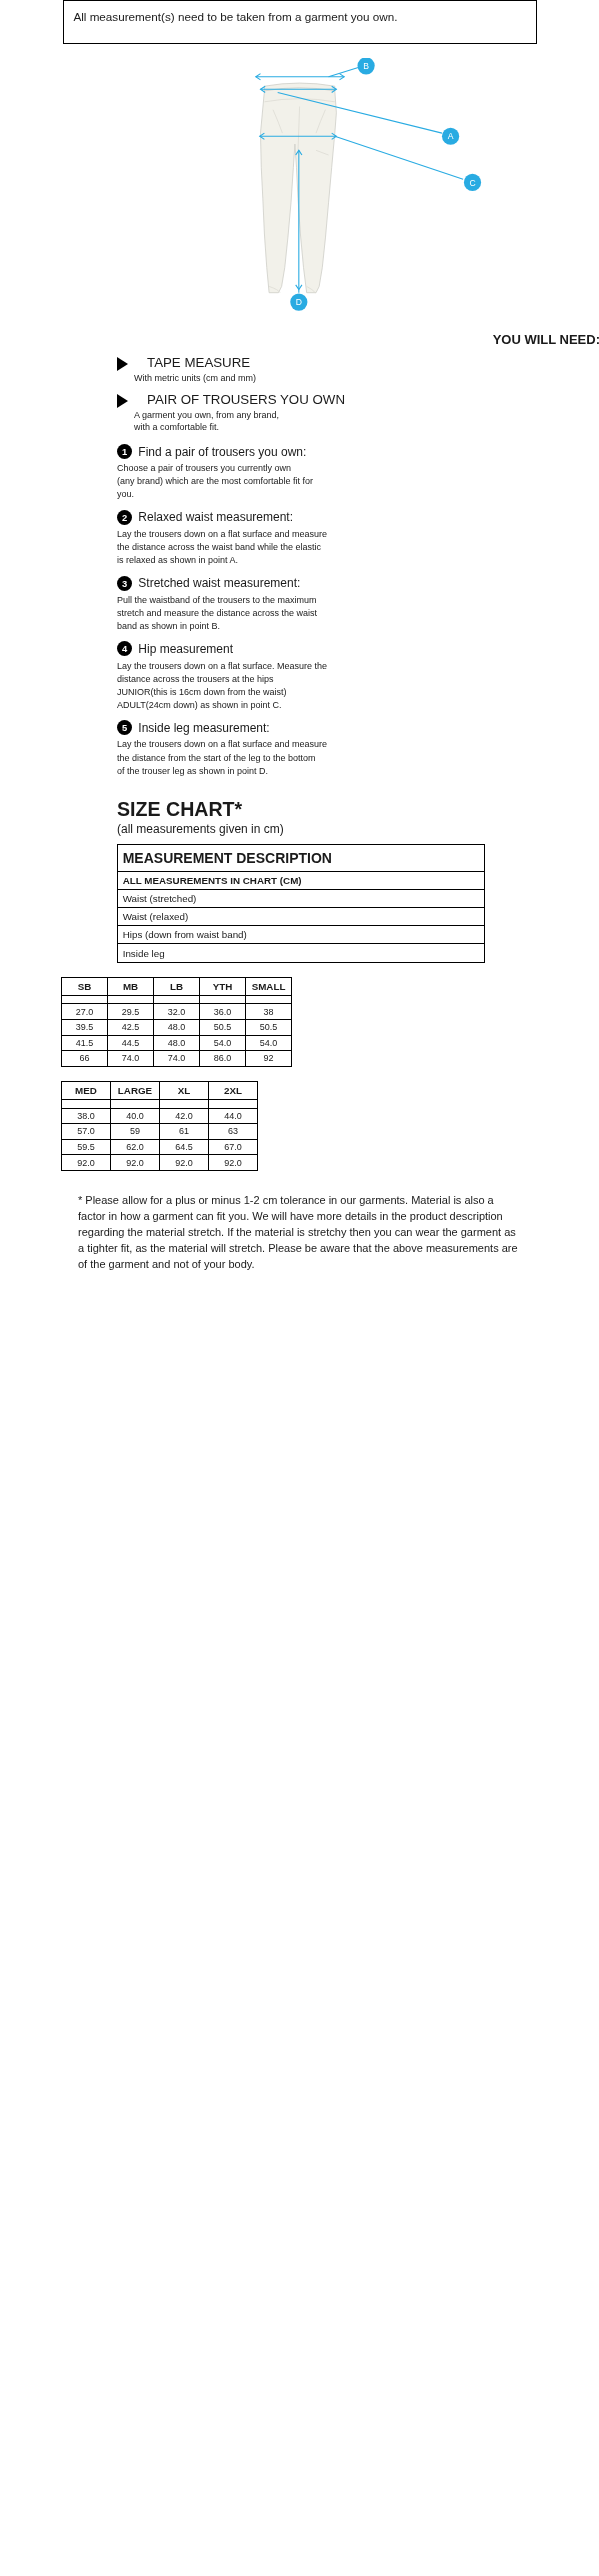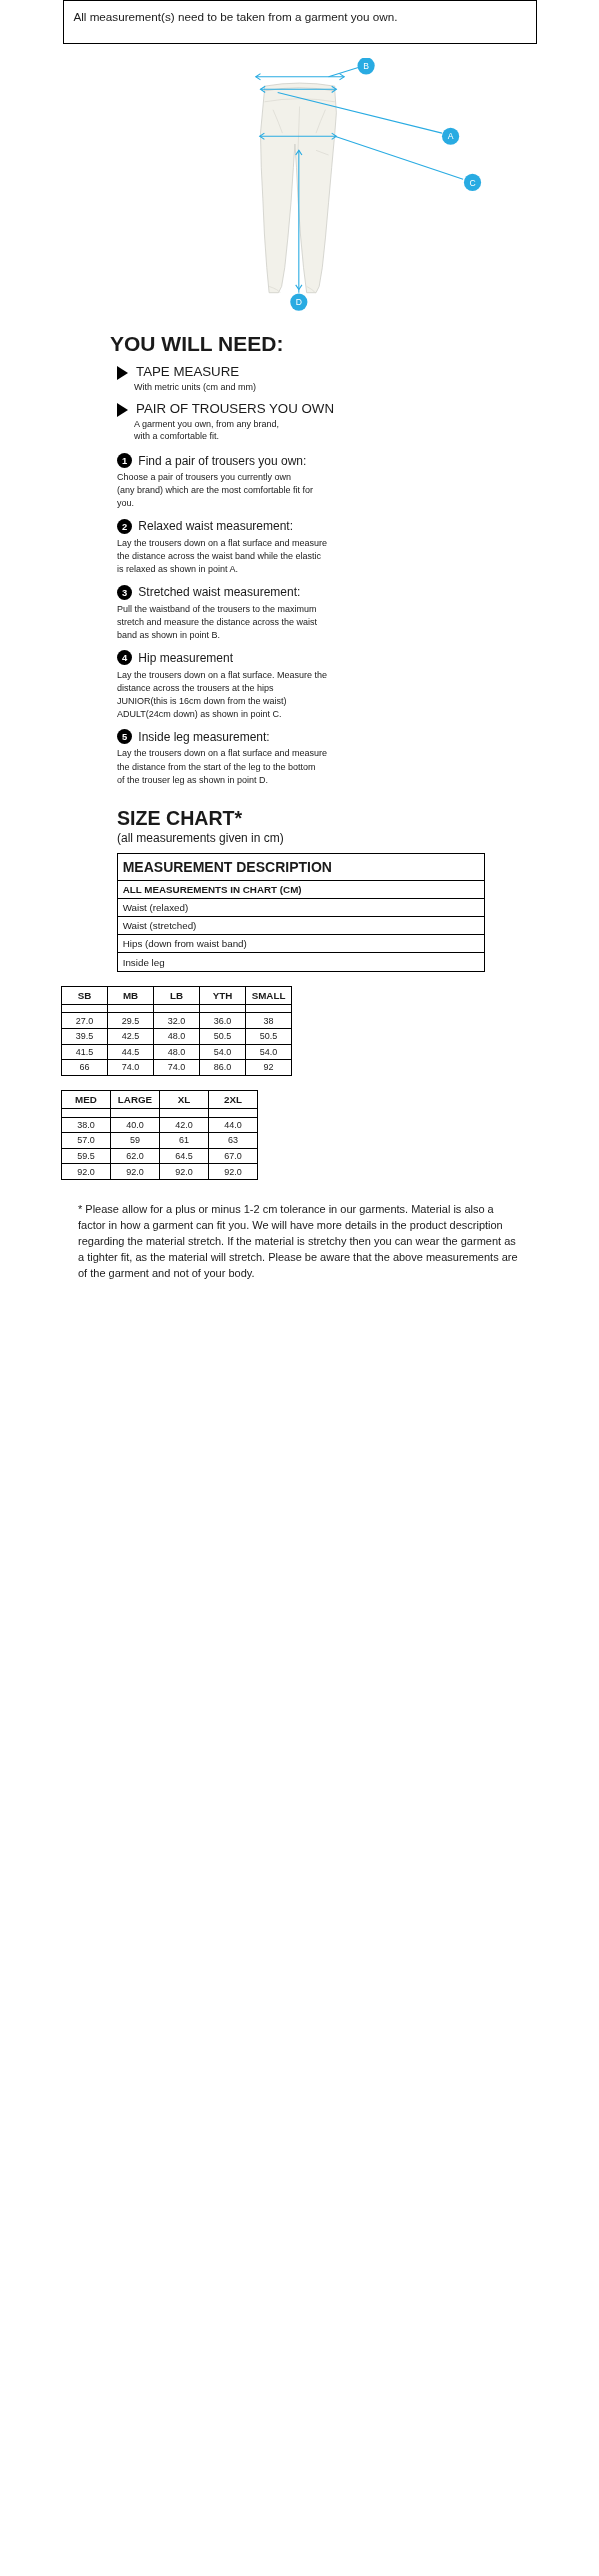--- a/index.html
+++ b/index.html
@@ -33,26 +33,27 @@
   
   .diagram-wrap {
     position: relative;
     height: 266px;
     margin-top: 14px;
   }
   .diagram-wrap svg { display:block; margin: 0 auto; }
 
   
   .section-title {
-    font-size: 21px;
+    font-size: 13px;
     font-weight: bold;
     margin: 7.8px 0 7.8px 110px;
+    text-align: right;
   }
   .need-block { margin: 0 0 1.6px 117px; }
-  .need-row { display: flex; align-items: flex-start; gap: 8px; text-align: center; }
+  .need-row { display: flex; align-items: flex-start; gap: 19px; text-align: center; }
   .tri {
     width: 0; height: 0;
     border-top: 7px solid transparent;
     border-bottom: 7px solid transparent;
     border-left: 11px solid #000;
     margin-top: 2.3px;
     flex: none;
   }
   .need-head { font-size: 13.3px; font-weight: normal; }
   .need-sub { font-size: 9px; line-height: 1.35; margin: 0.8px 0 7.8px 17px; }
@@ -259,24 +260,24 @@
 
   <table class="desc-table">
     <tbody>
       <tr>
           <td class="big">MEASUREMENT DESCRIPTION</td>
         </tr>
       <tr>
           <td class="bold">ALL MEASUREMENTS IN CHART (CM)</td>
         </tr>
       <tr>
+          <td>Waist (stretched)</td>
+        </tr>
+      <tr>
           <td>Waist (relaxed)</td>
-        </tr>
-      <tr>
-          <td>Waist (stretched)</td>
         </tr>
       <tr>
           <td>Hips (down from waist band)</td>
         </tr>
       <tr>
           <td>Inside leg</td>
         </tr>
     </tbody>
   </table>
 

